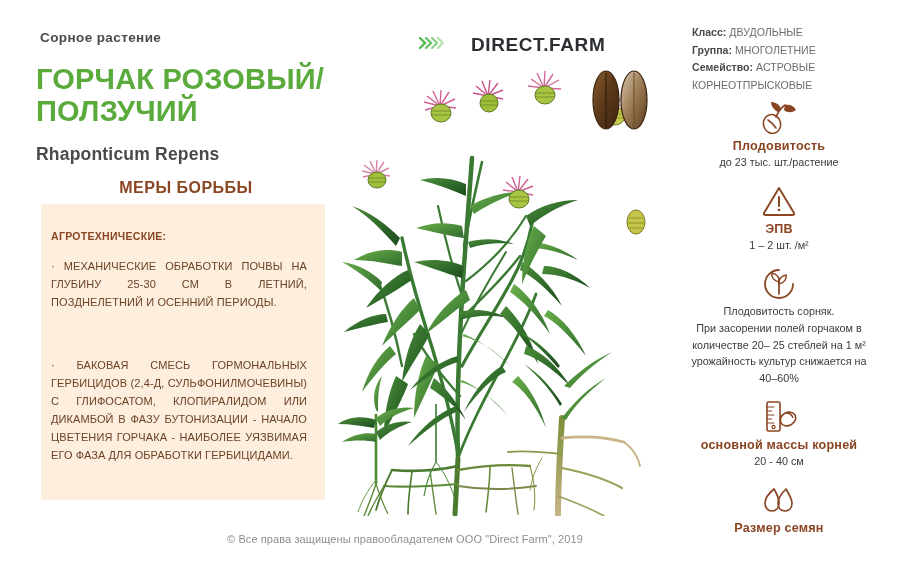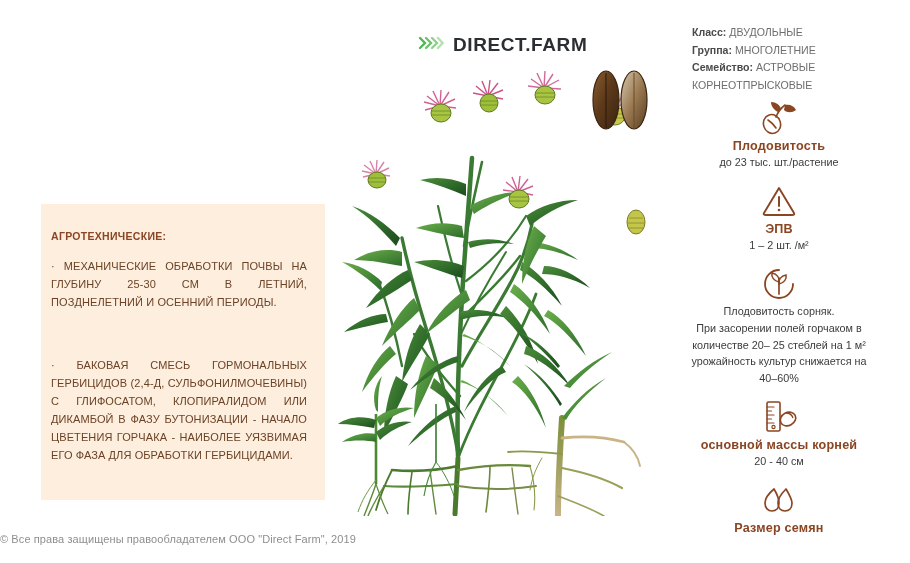--- a/index.html
+++ b/index.html
@@ -76,21 +76,21 @@
     margin-top: 16px;
   }
   .meas-gap { height: 30px; }
 
   
   #logo {
     position: absolute;
     left: 418px; top: 34px;
     display: flex;
     align-items: center;
-    gap: 9px;
+    gap: 27px;
   }
   #logo-mark { display: block; }
   #logo-text {
     font-size: 19px;
     font-weight: bold;
     color: #2b2f33;
     letter-spacing: .6px;
   }
 
   
@@ -131,30 +131,40 @@
     line-height: 1.38;
     color: #3b3b3b;
     margin-top: 2px;
   }
 
   
   #footer {
     position: absolute;
     left: 0; top: 533px;
     width: 810px;
+    text-align: center;
     font-size: 11px;
     color: #8e8e8e;
     letter-spacing: .1px;
   }
 </style>
 </head>
 <body>
 
 <div id="page">
 
+  <div id="left-col">
+    <div id="kicker">Сорное растение</div>
+    <div id="plant-title">
+      <div>ГОРЧАК РОЗОВЫЙ/</div>
+      <div>ПОЛЗУЧИЙ</div>
+    </div>
+    <div id="latin-name">Rhaponticum Repens</div>
+    <div id="measures-title">МЕРЫ БОРЬБЫ</div>
+  </div>
 
   <div id="measures-box">
     <div class="meas-head">АГРОТЕХНИЧЕСКИЕ:</div>
     <div class="meas-body">· МЕХАНИЧЕСКИЕ ОБРАБОТКИ ПОЧВЫ НА ГЛУБИНУ 25-30 СМ В ЛЕТНИЙ, ПОЗДНЕЛЕТНИЙ И ОСЕННИЙ ПЕРИОДЫ.</div>
     <div class="meas-gap"></div>
     <div class="meas-body">· БАКОВАЯ СМЕСЬ ГОРМОНАЛЬНЫХ ГЕРБИЦИДОВ (2,4-Д, СУЛЬФОНИЛМОЧЕВИНЫ) С ГЛИФОСАТОМ, КЛОПИРАЛИДОМ ИЛИ ДИКАМБОЙ В ФАЗУ БУТОНИЗАЦИИ - НАЧАЛО ЦВЕТЕНИЯ ГОРЧАКА - НАИБОЛЕЕ УЯЗВИМАЯ ЕГО ФАЗА ДЛЯ ОБРАБОТКИ ГЕРБИЦИДАМИ.</div>
   </div>
 
   <div id="logo">
     <span id="logo-mark">

